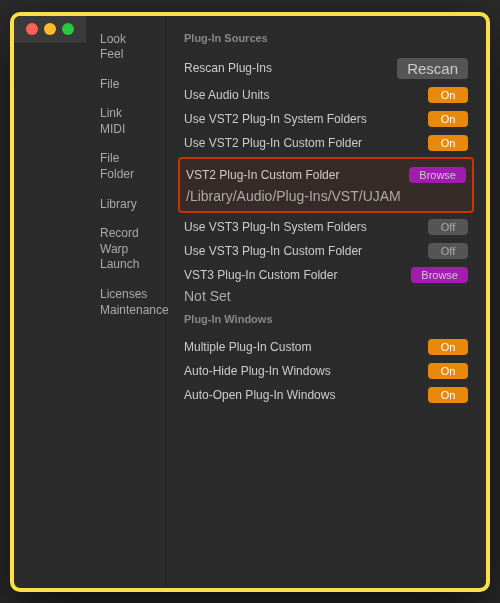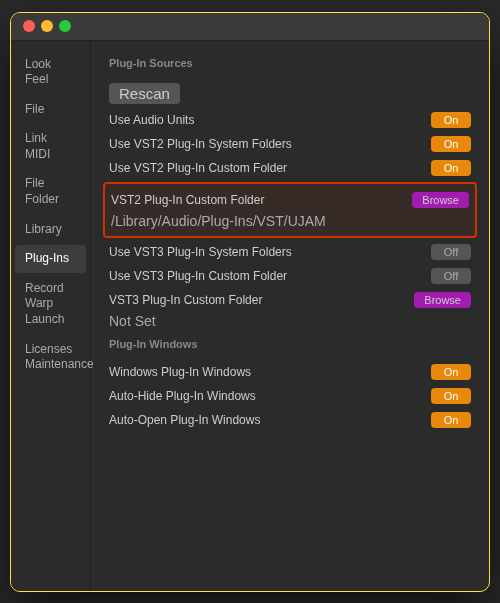--- a/index.html
+++ b/index.html
@@ -14,22 +14,21 @@
       overflow: hidden;
     }
     .window {
       width: 480px;
       height: 580px;
       background: #2b2b2b;
       border-radius: 10px;
       overflow: hidden;
       box-shadow: 0 20px 60px rgba(0,0,0,0.7);
       display: flex;
-      flex-direction: column;
-      border: 1px solid #fde047;
+      border: 4px solid #fde047;
     }
     .titlebar {
       background: #3a3a3a;
       height: 28px;
       display: flex;
       align-items: center;
       padding: 0 12px;
       position: relative;
       border-bottom: 1px solid #222;
       flex-shrink: 0;
@@ -182,31 +181,31 @@
     <div class="sidebar">
 
     <div class="sidebar-item" style="white-space: pre-line;">Look
 Feel</div>
         <div class="sidebar-item" style="white-space: pre-line;">File</div>
         <div class="sidebar-item" style="white-space: pre-line;">Link
 MIDI</div>
         <div class="sidebar-item" style="white-space: pre-line;">File
 Folder</div>
         <div class="sidebar-item" style="white-space: pre-line;">Library</div>
-        <div class="sidebar-item active" style="white-space: pre-line;">Plug-Ins</div>
         <div class="sidebar-item" style="white-space: pre-line;">Record
 Warp
 Launch</div>
         <div class="sidebar-item" style="white-space: pre-line;">Licenses
 Maintenance</div>
       </div>
     <div class="main">
 
     <div class="section-title">Plug-In Sources</div>
         <div class="pref-row">
+          <span class="pref-label">Rescan Plug-Ins</span>
           <button class="btn-rescan">Rescan</button>
         </div>
         <div class="pref-row">
           <span class="pref-label">Use Audio Units</span>
           <button class="btn-on">On</button>
         </div>
         <div class="pref-row">
           <span class="pref-label">Use VST2 Plug-In System Folders</span>
           <button class="btn-on">On</button>
         </div>
@@ -230,21 +229,21 @@
           <button class="btn-off">Off</button>
         </div>
         <div class="pref-row">
           <span class="pref-label">VST3 Plug-In Custom Folder</span>
           <button class="btn-browse">Browse</button>
         </div>
         <div class="folder-path">Not Set</div>
         <div class="section-gap"></div>
         <div class="section-title">Plug-In Windows</div>
         <div class="pref-row">
-          <span class="pref-label">Windows Plug-In Windows</span>
+          <span class="pref-label">Multiple Plug-In Custom</span>
           <button class="btn-on">On</button>
         </div>
         <div class="pref-row">
           <span class="pref-label">Auto-Hide Plug-In Windows</span>
           <button class="btn-on">On</button>
         </div>
         <div class="pref-row">
           <span class="pref-label">Auto-Open Plug-In Windows</span>
           <button class="btn-on">On</button>
         </div>

